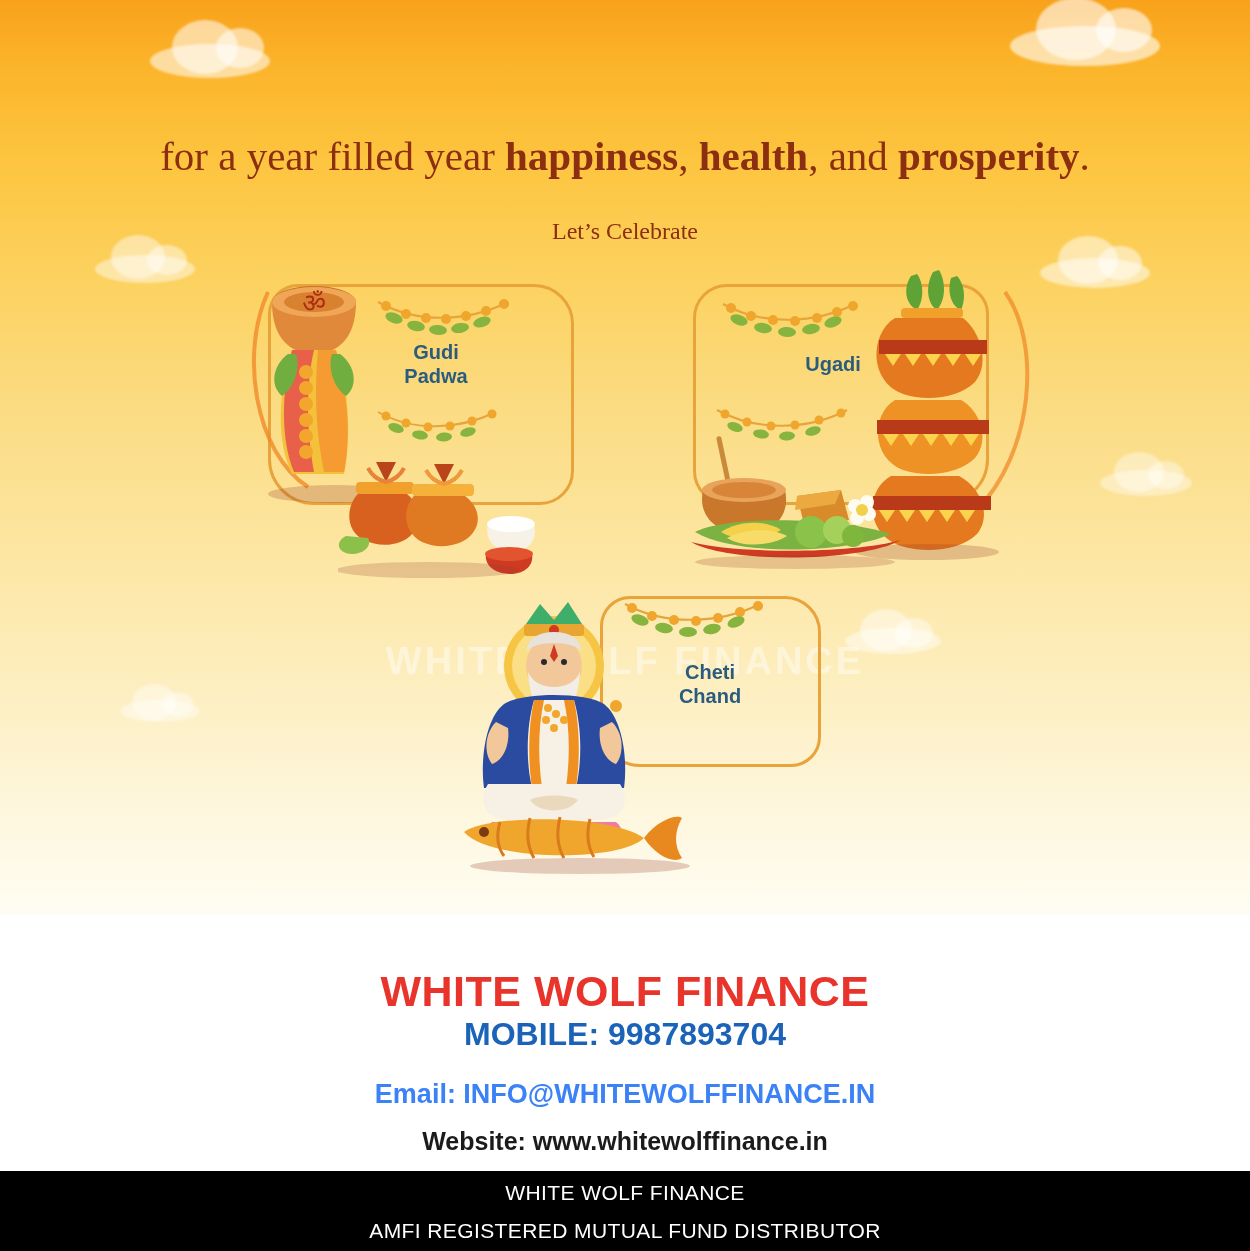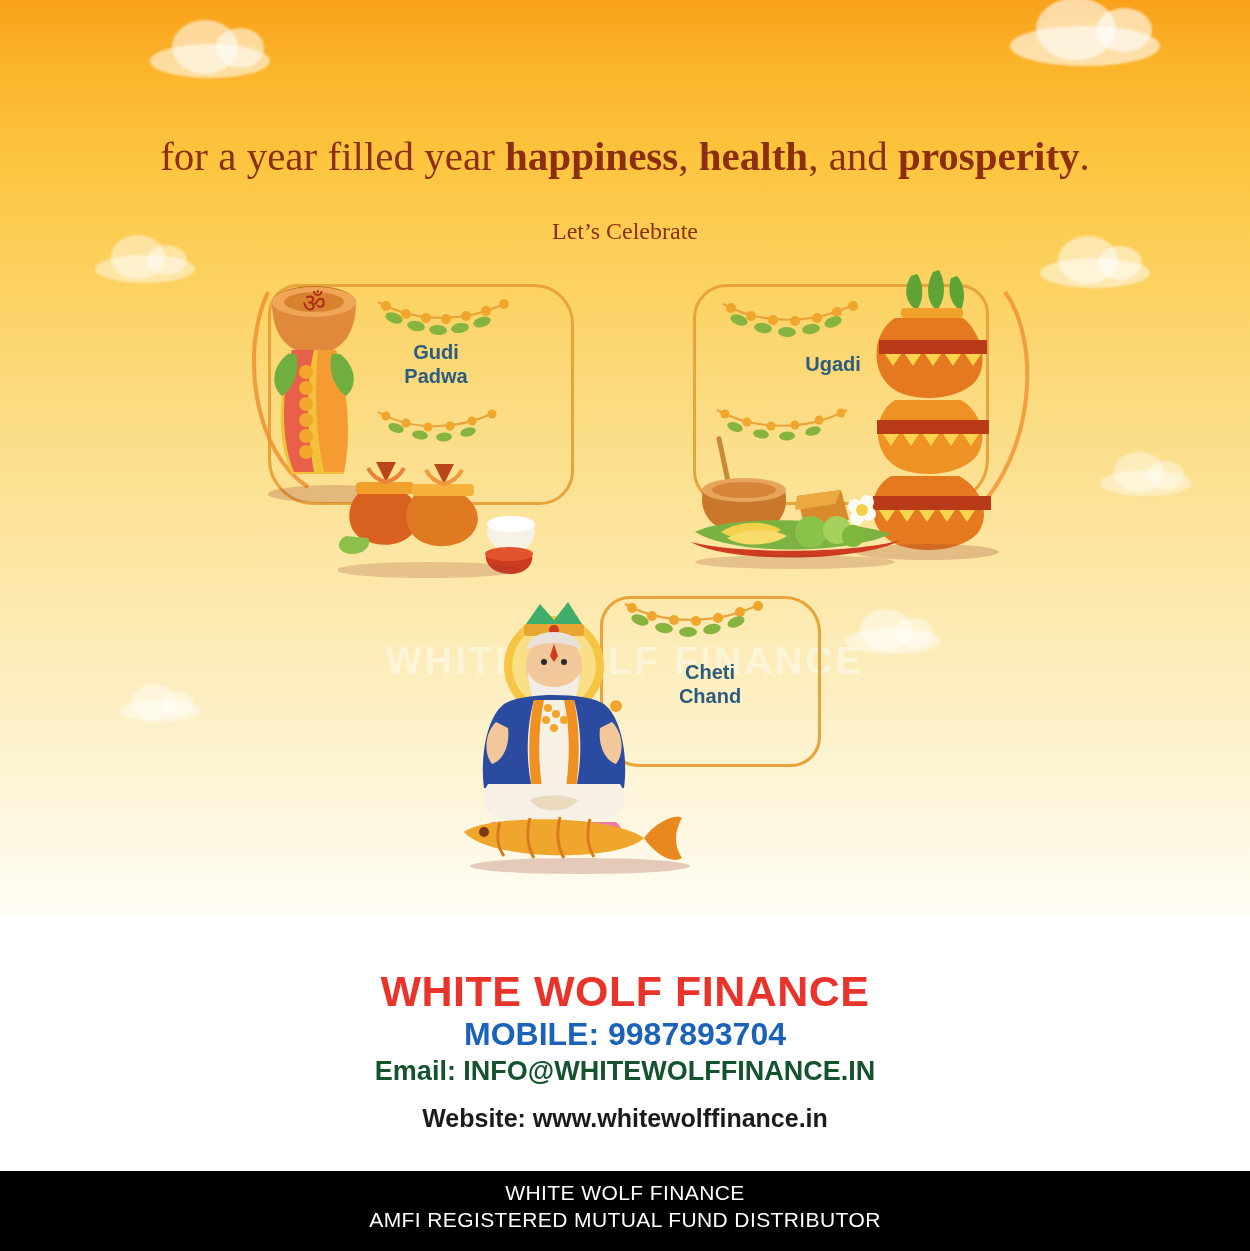--- a/index.html
+++ b/index.html
@@ -161,25 +161,25 @@
     letter-spacing: 0.5px;
     color: #e8342b;
   }
   .mobile {
     font-family: "Liberation Sans", sans-serif;
     font-weight: bold;
     font-size: 32px;
     color: #1a63b8;
   }
   .email {
-    margin-top: 3px;
+    margin-top: 26px;
     font-family: "Liberation Sans", sans-serif;
     font-weight: bold;
     font-size: 27px;
-    color: #14532d;
+    color: #3b82f6;
   }
   .website {
     margin-top: 17px;
     font-family: "Liberation Sans", sans-serif;
     font-weight: bold;
     font-size: 25px;
     color: #1b1b1b;
   }
 
   .blackbar {
@@ -192,21 +192,21 @@
     color: #ffffff;
     text-align: center;
   }
   .bb1 {
     margin-top: 10px;
     font-size: 21px;
     font-weight: normal;
     letter-spacing: 0.4px;
   }
   .bb2 {
-    margin-top: 3px;
+    margin-top: 14px;
     font-size: 21px;
     font-weight: normal;
     letter-spacing: 0.4px;
   }
 </style>
 </head>
 <body>
 
 <div class="poster">
 

